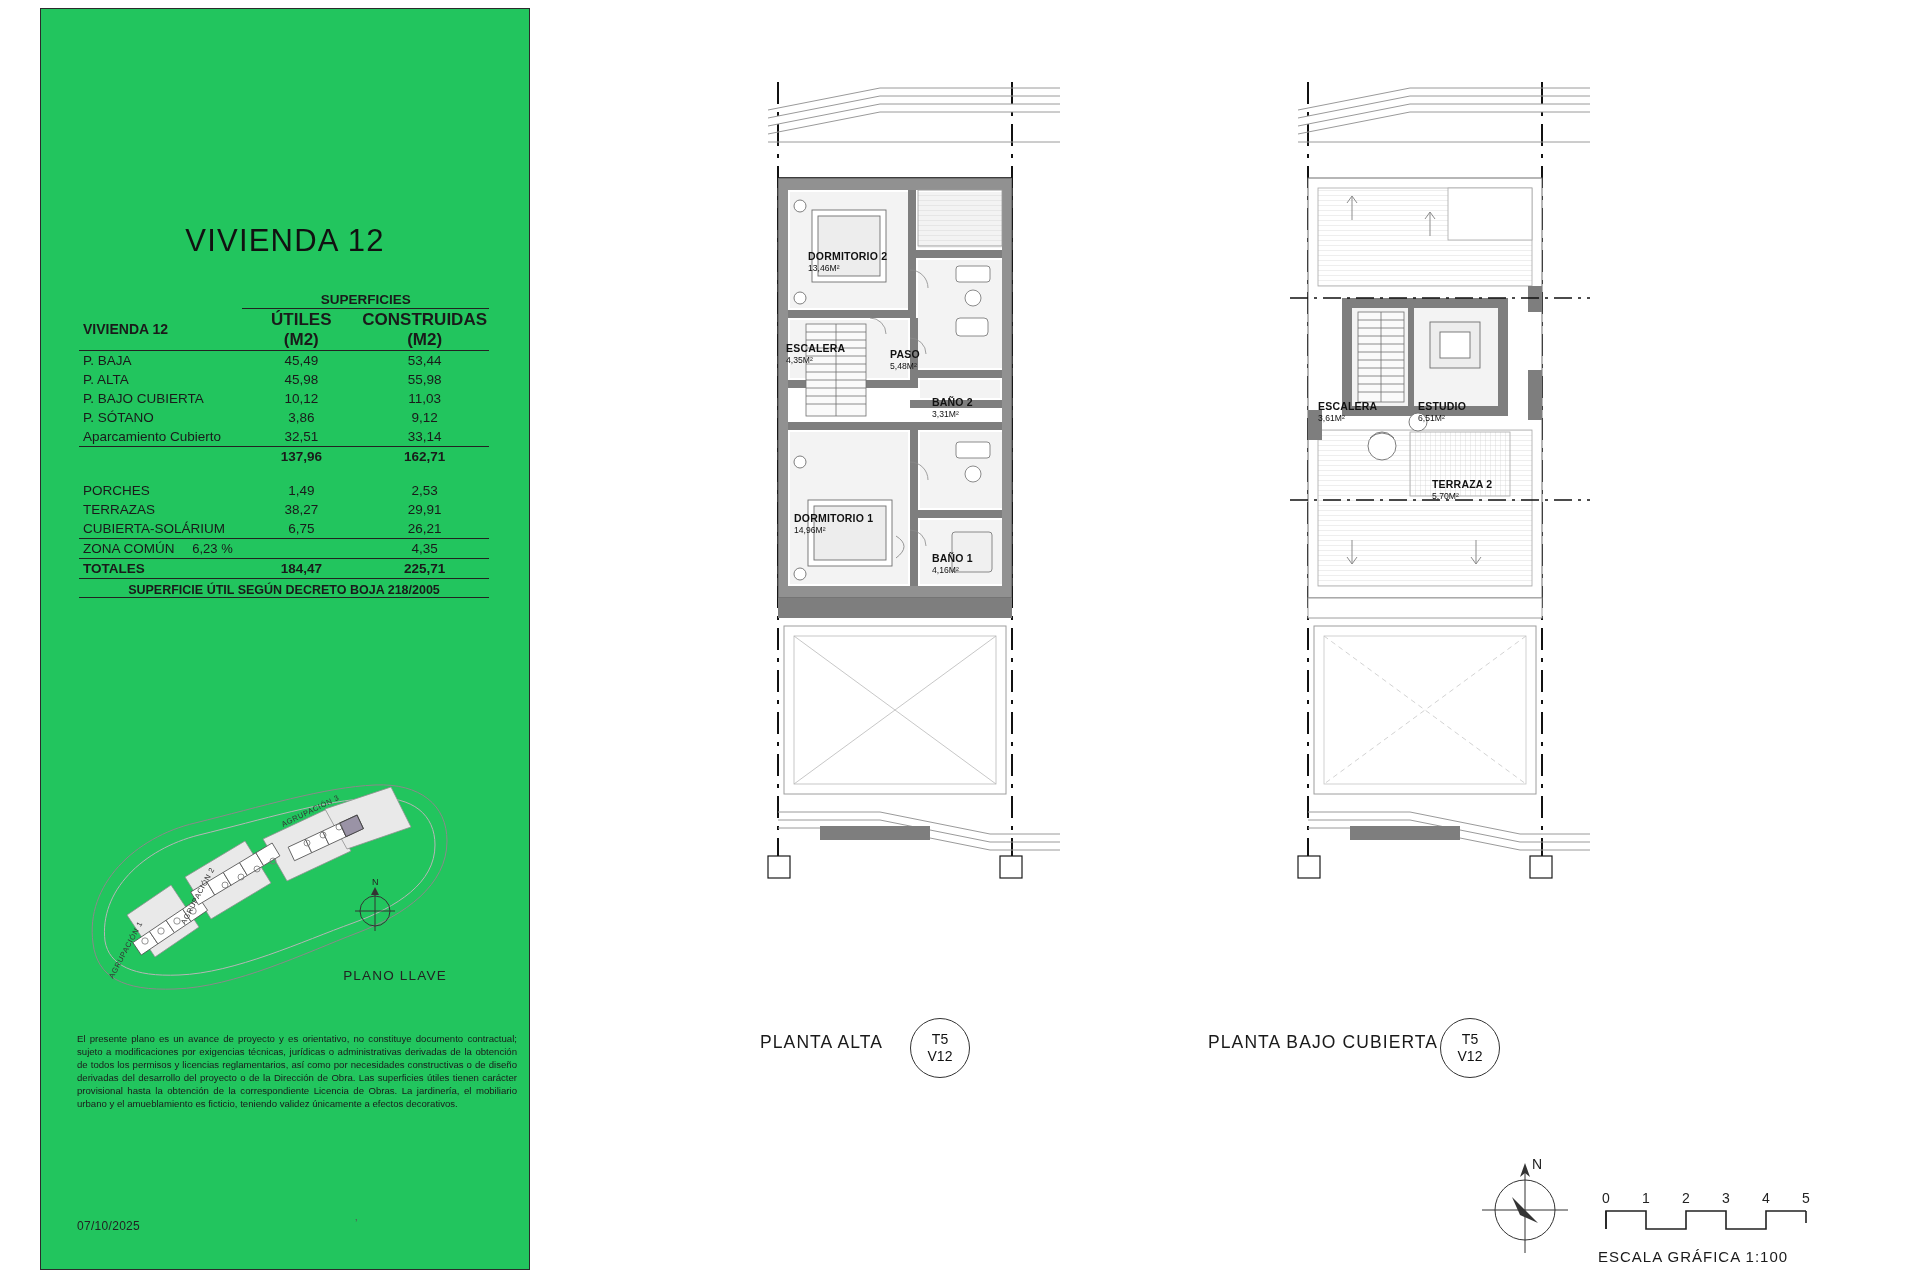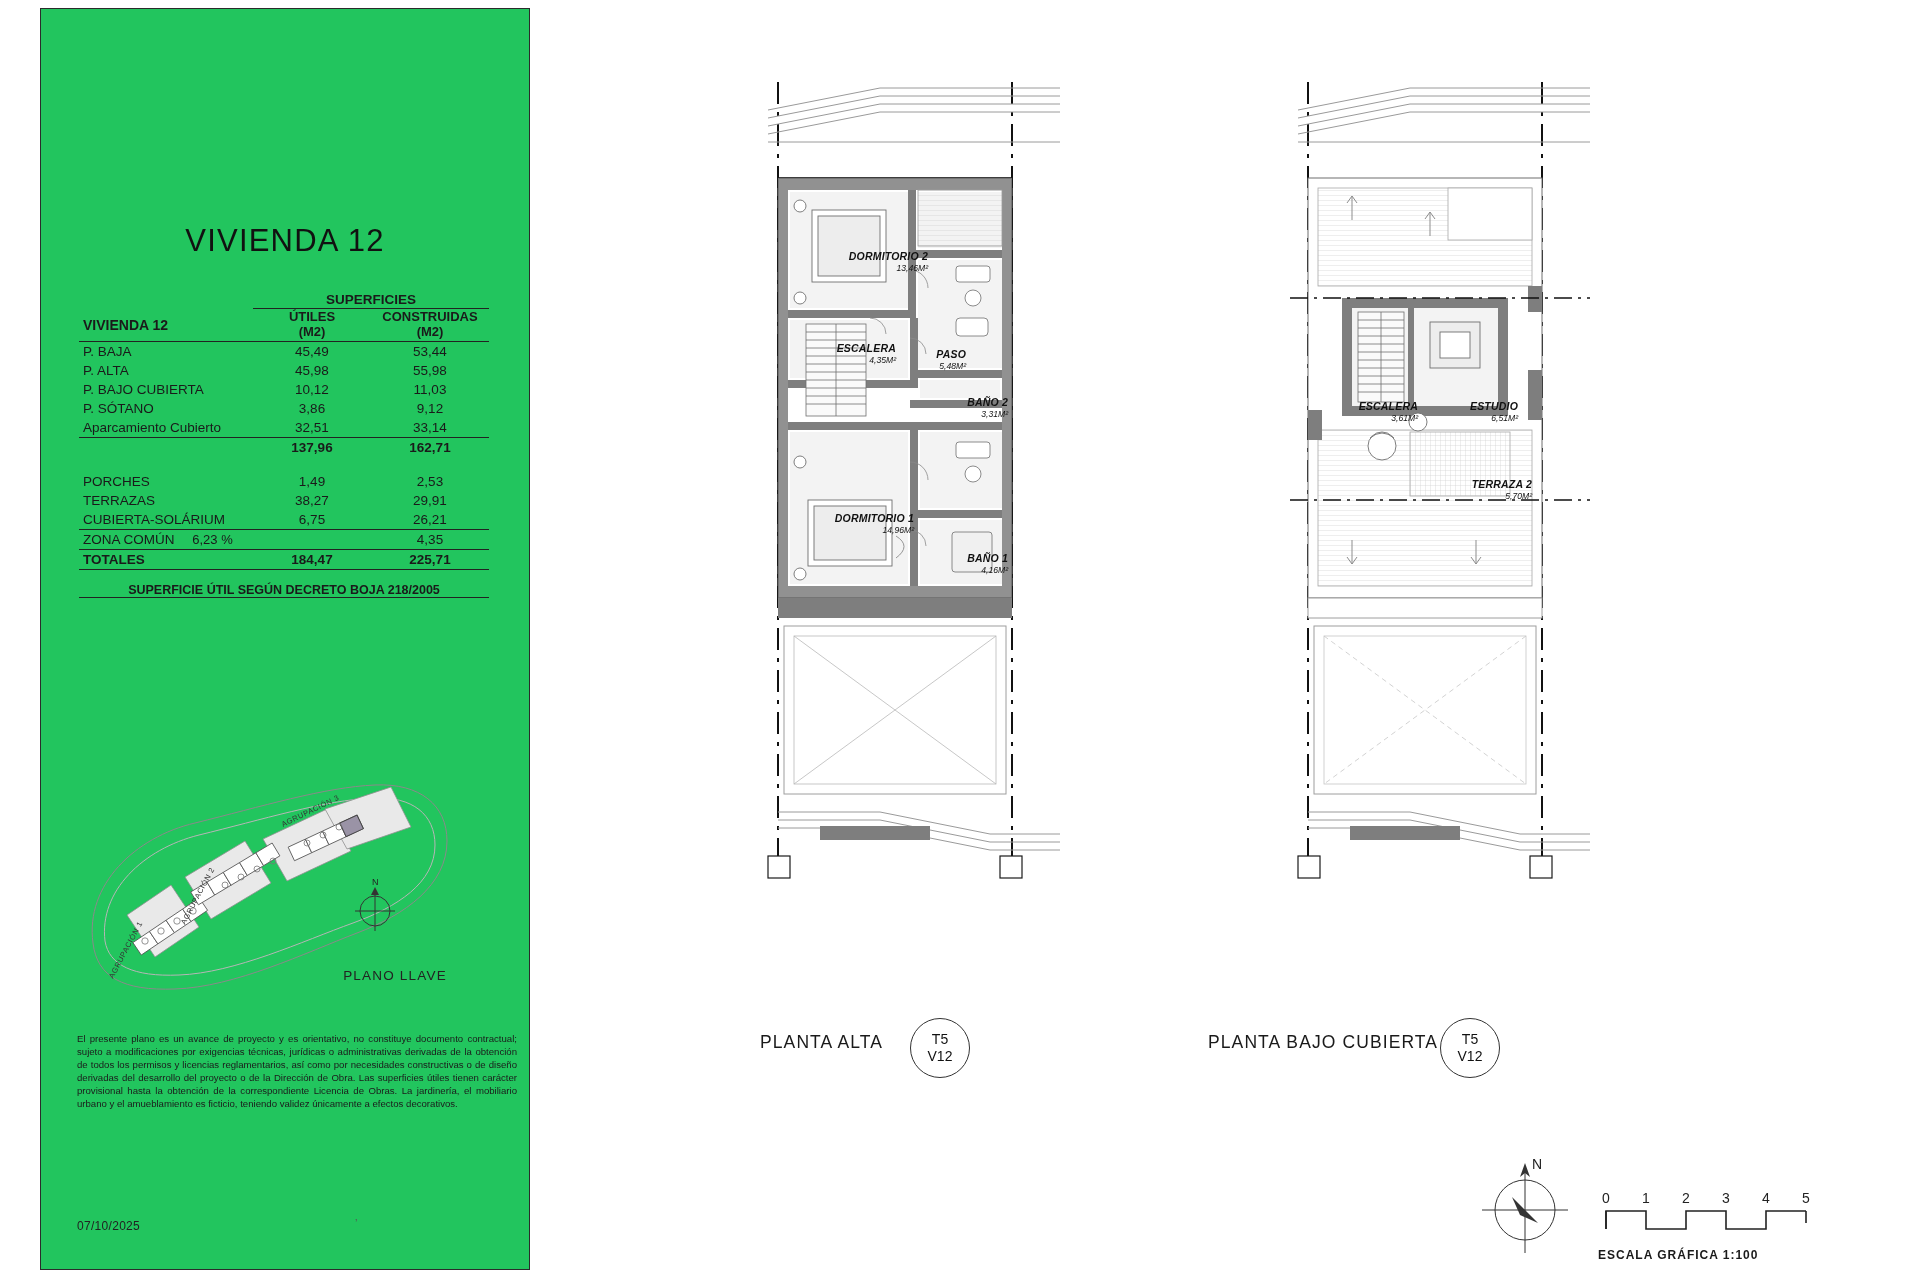--- a/index.html
+++ b/index.html
@@ -23,21 +23,21 @@
   .title{
     position:absolute;left:0;right:0;top:200px;text-align:center;
     font-size:31px;letter-spacing:1.2px;font-weight:400;color:#111;
   }
 
   
   .tbl{position:absolute;left:24px;top:268px;width:410px;}
   table{border-collapse:collapse;width:100%;font-size:13.5px;}
   .sup-head{text-align:center;font-weight:bold;font-size:13.5px;padding-bottom:1px;}
   .sup-rule{border-bottom:1.2px solid #222;}
-  th.col{font-weight:bold;text-align:center;font-size:13px;line-height:1.15;padding:1px 2px;}
+  th.col{font-weight:bold;text-align:center;font-size:17px;line-height:1.15;padding:1px 2px;}
   th.name{font-weight:bold;text-align:left;font-size:14px;padding-left:4px;}
   td.lbl{text-align:left;padding:2px 4px;font-size:13.5px;}
   td.num{text-align:center;padding:2px 4px;font-size:13.5px;width:110px;}
   tr.head-rule td,tr.head-rule th{border-bottom:1.3px solid #222;}
   tr.sum td{font-weight:bold;border-top:1.2px solid #222;}
   tr.spacer td{height:13px;border:0;}
   tr.zona td{border-top:1.2px solid #222;}
   tr.tot td{font-weight:bold;border-top:1.2px solid #222;border-bottom:1.5px solid #222;}
   .pct{font-size:13px;}
 
@@ -75,31 +75,31 @@
     position:absolute;font-size:17.5px;letter-spacing:1.1px;color:#1a1a1a;white-space:nowrap;
   }
   .badge{
     position:absolute;width:58px;height:58px;border:1.3px solid #333;border-radius:50%;
     display:flex;flex-direction:column;align-items:center;justify-content:center;
     font-size:14px;line-height:1.25;color:#111;background:#fff;
   }
 
   
   .rlbl{
-    position:absolute;text-align:right;color:#111;font-size:10.5px;line-height:1.25;
-    font-family:"Liberation Sans", sans-serif;white-space:nowrap;font-style:italic;
+    position:absolute;text-align:left;color:#111;font-size:10.5px;line-height:1.25;
+    font-family:"Liberation Sans", sans-serif;white-space:nowrap;
   }
   .rlbl .nm{font-weight:bold;font-size:10.5px;letter-spacing:.2px;}
   .rlbl .ar{font-size:8.6px;}
 
   
   .compass{position:absolute;left:1470px;top:1155px;width:110px;height:110px;}
   .scalebar{position:absolute;left:1600px;top:1185px;width:240px;height:80px;}
   .scale-caption{
-    position:absolute;left:1598px;top:1248px;font-size:12px;letter-spacing:1px;color:#1a1a1a;font-weight:bold;
+    position:absolute;left:1598px;top:1248px;font-size:15px;letter-spacing:1px;color:#1a1a1a;
   }
 </style>
 </head>
 <body>
 
 <div class="sheet">
 
   <div class="panel">
     <div class="panel-inner">
 

